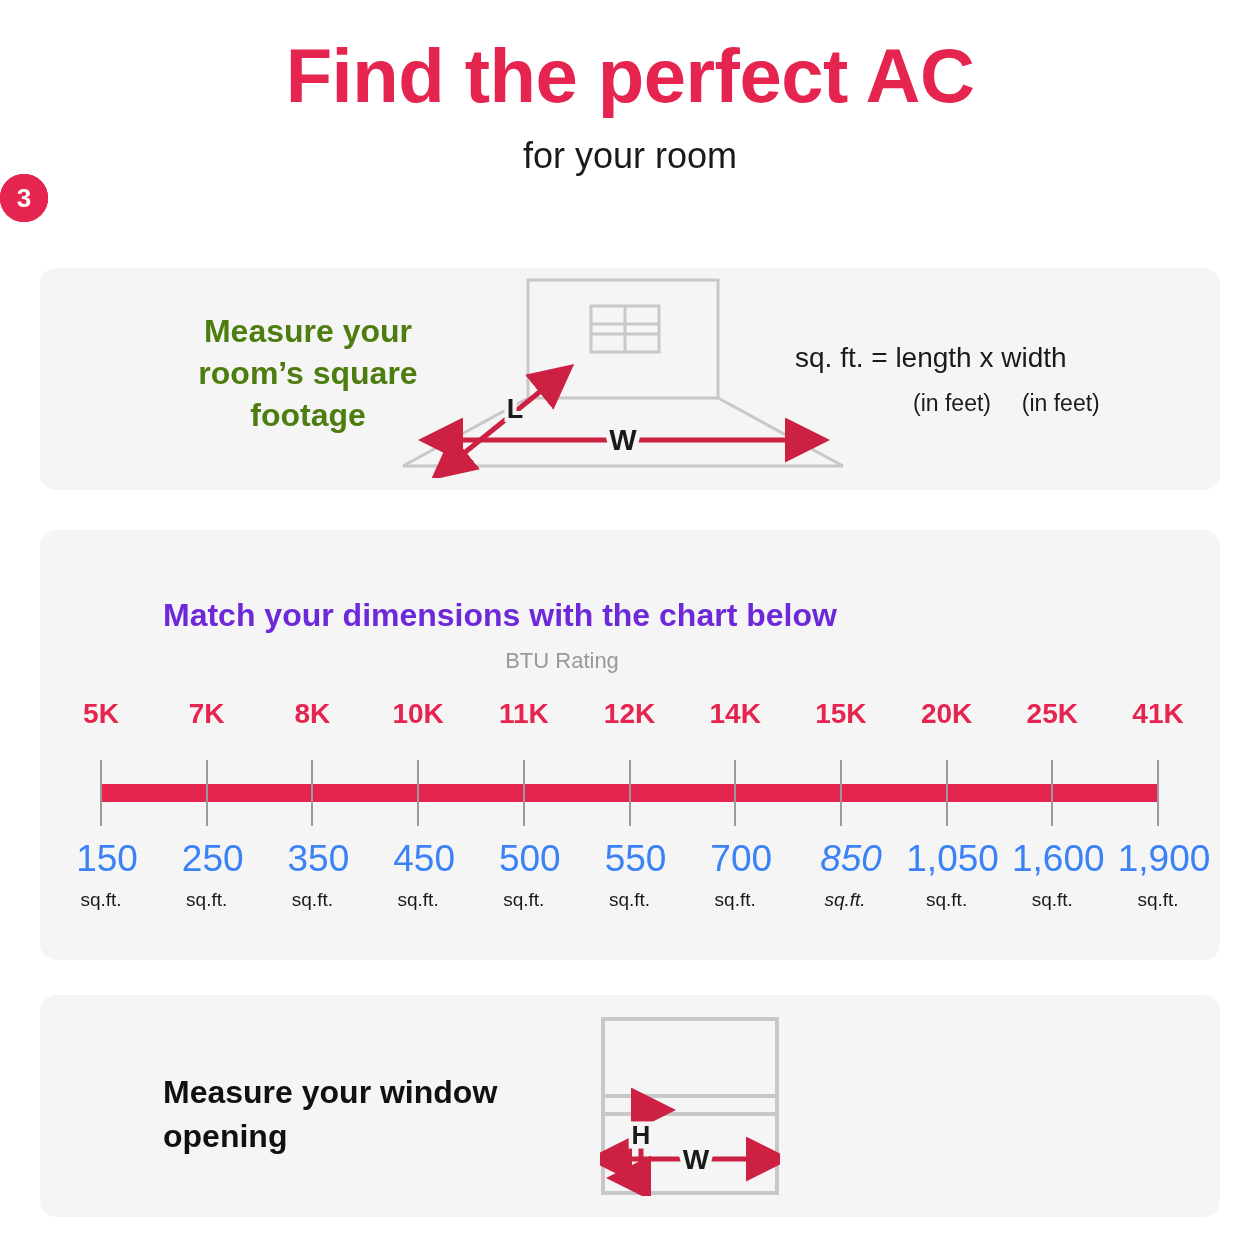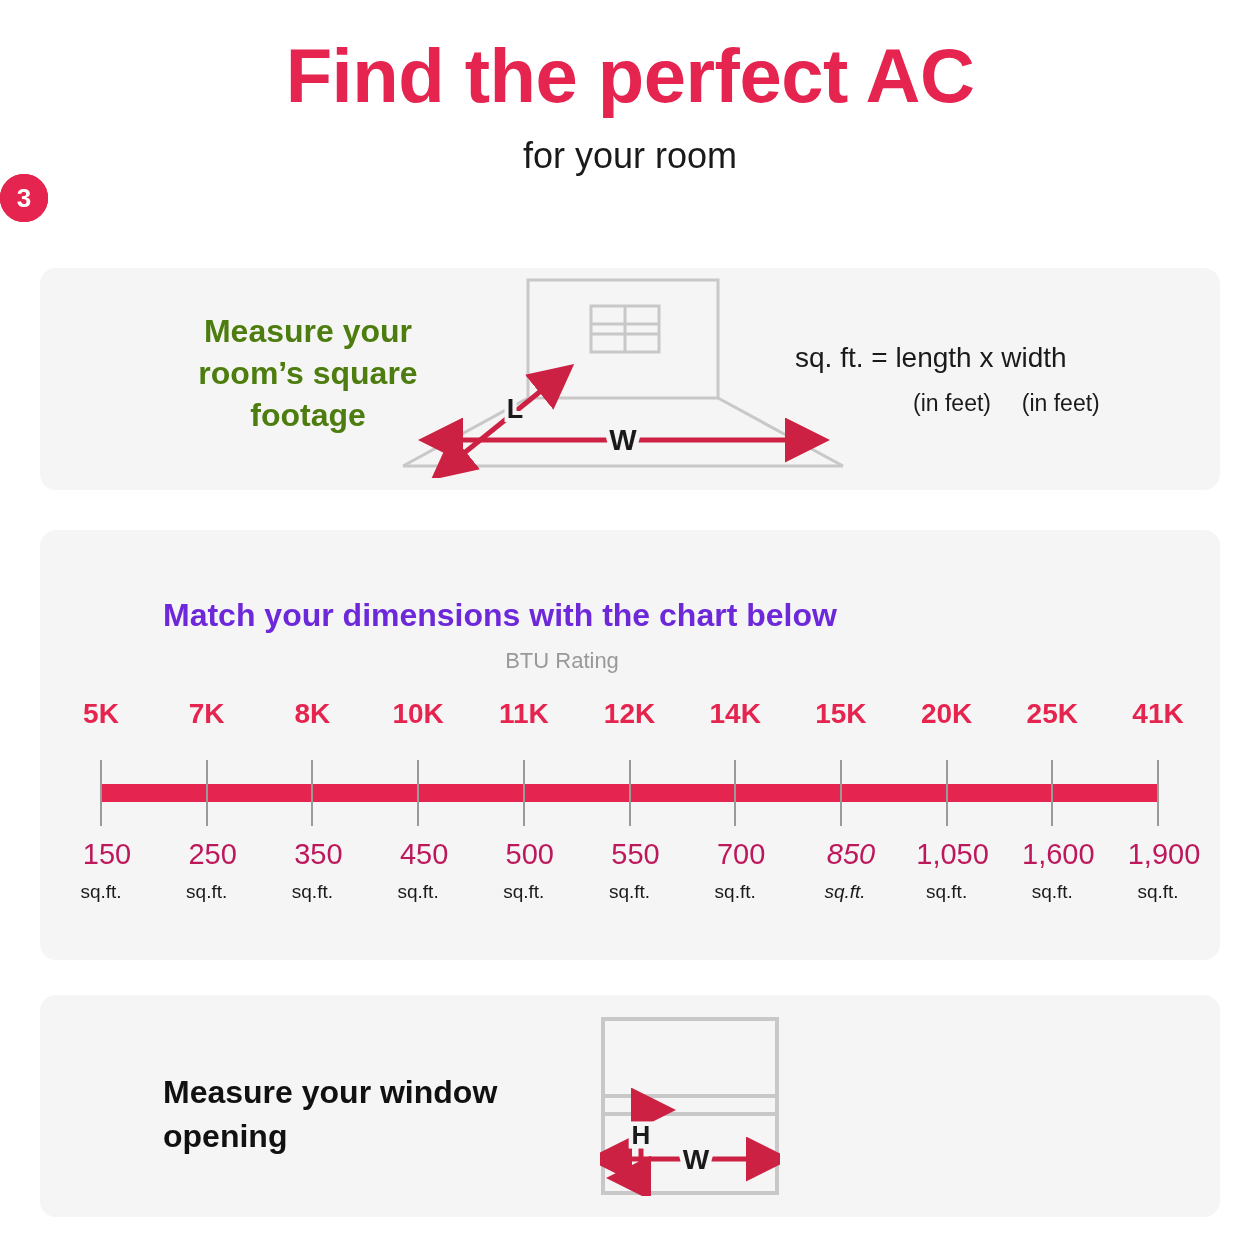--- a/index.html
+++ b/index.html
@@ -160,22 +160,22 @@
     line-height: 1.0;
   }
   .sqft-group {
     position: absolute;
     top: 140px;
     transform: translateX(-50%);
     text-align: center;
     white-space: nowrap;
   }
   .sqft-value {
-    font-size: 29px;
-    color: #be185d;
+    font-size: 37px;
+    color: #3b82f6;
     line-height: 1.0;
     margin-left: 12px;
   }
   .sqft-unit {
     font-size: 19px;
     color: #1A1A1A;
     margin-top: 13px;
     line-height: 1.0;
   }
   .step3-text {

